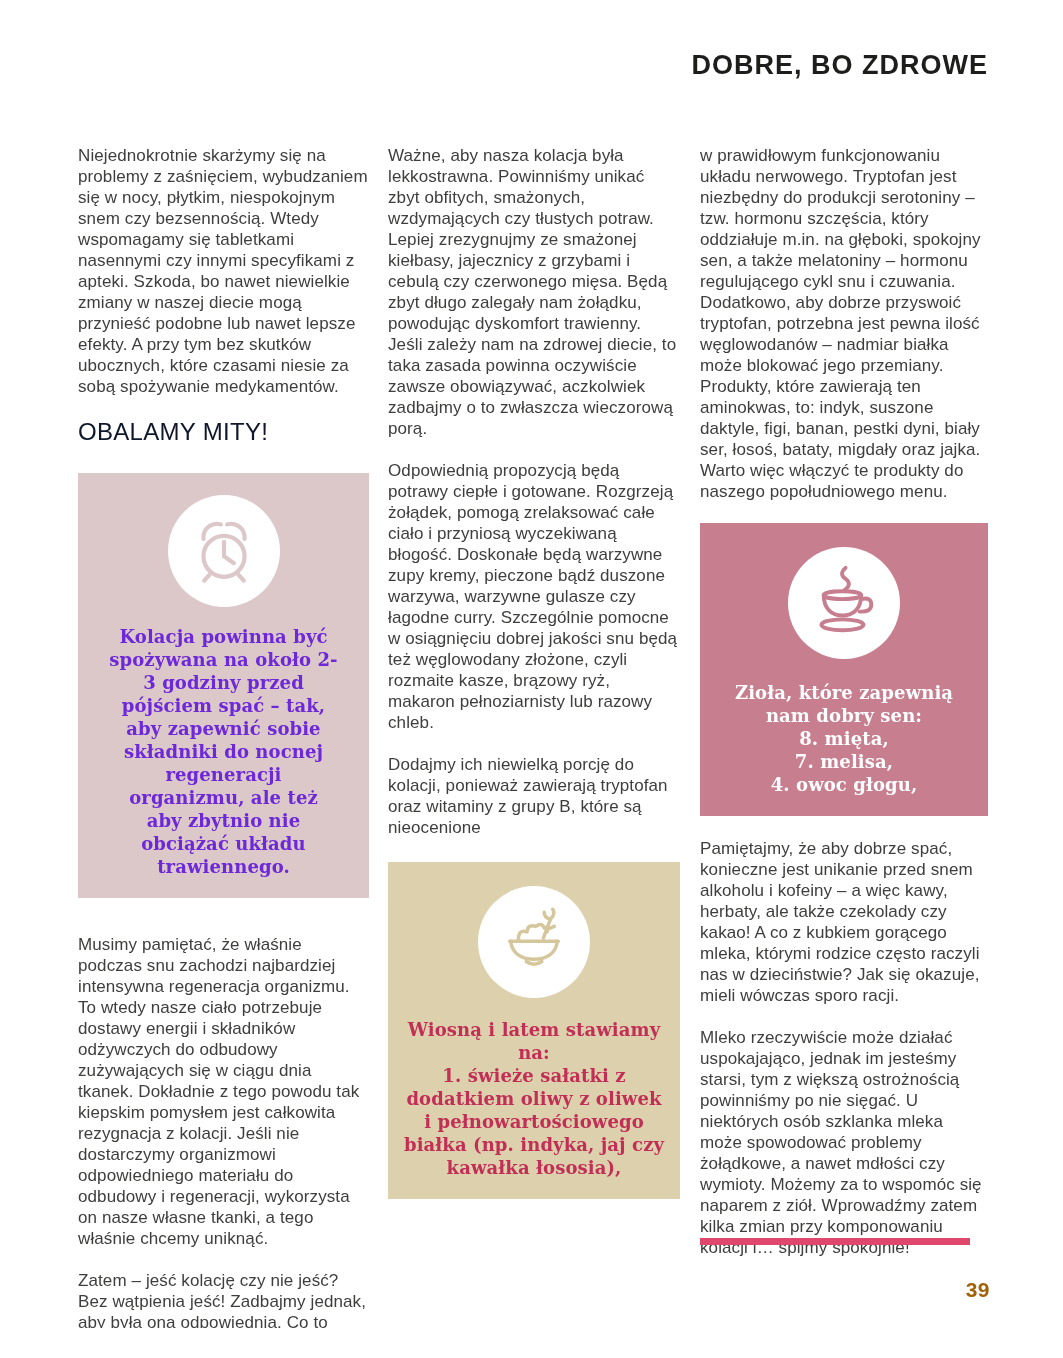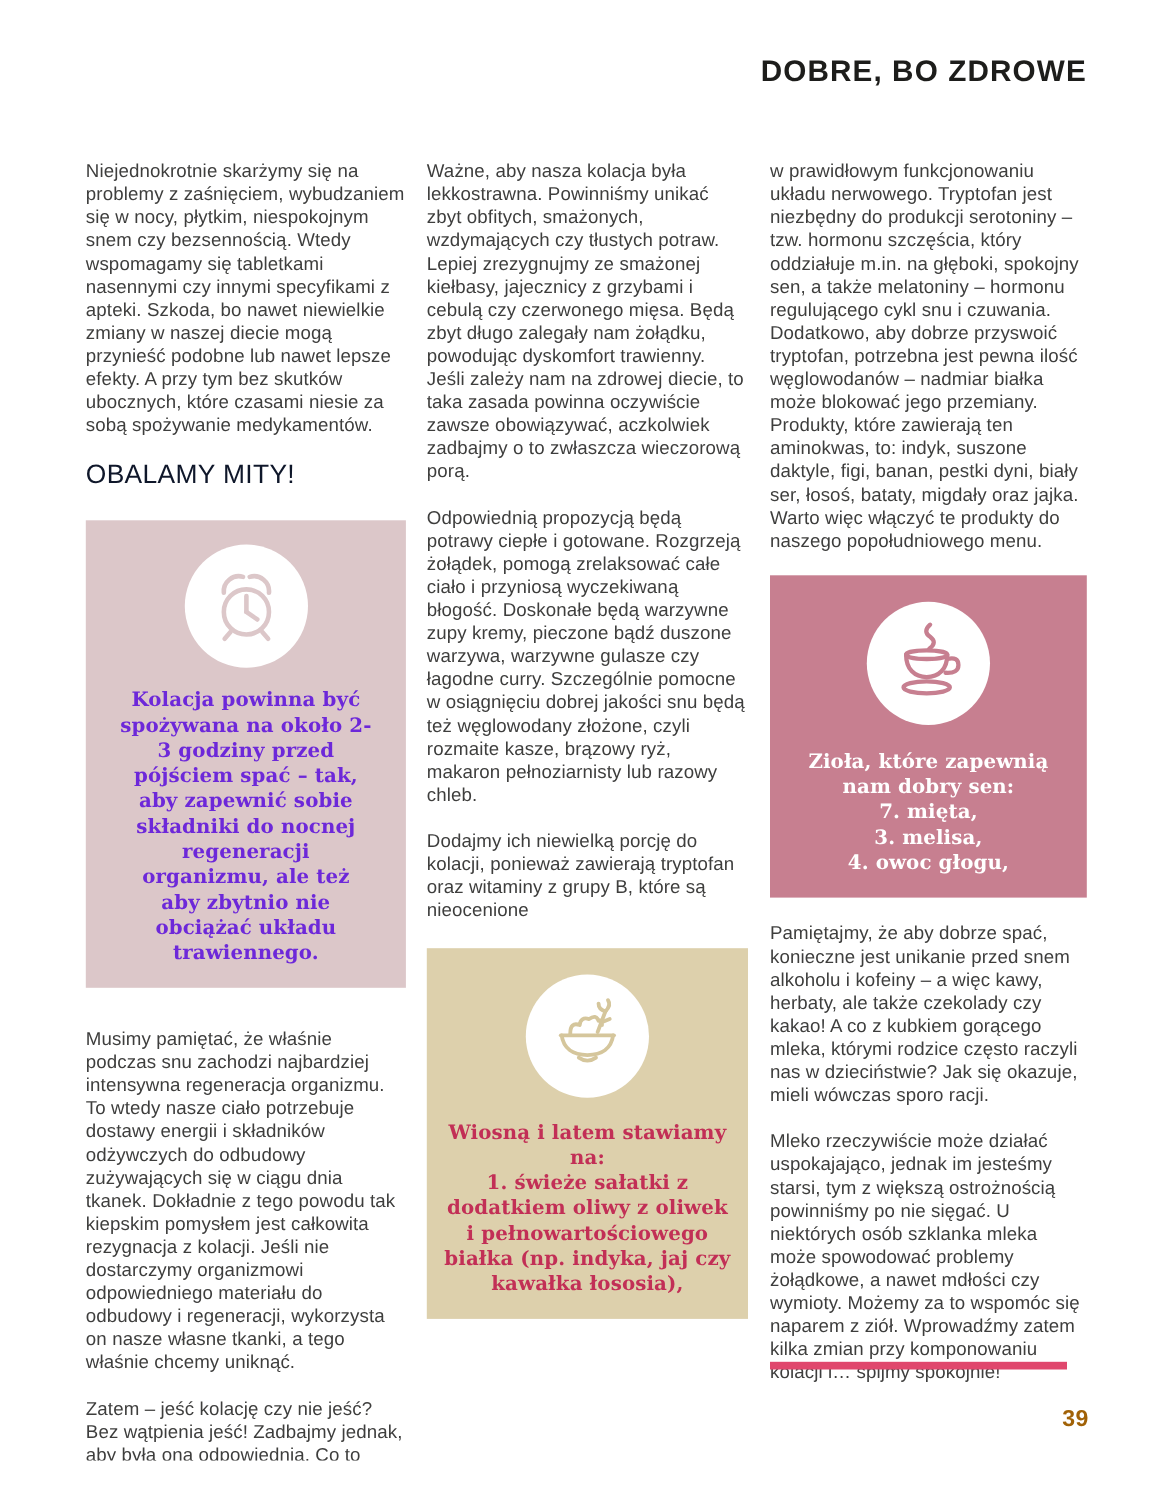--- a/index.html
+++ b/index.html
@@ -122,22 +122,22 @@
           <svg width="78" height="78" viewBox="0 0 100 100" fill="none" stroke="#c77f90" stroke-width="5" stroke-linecap="round" stroke-linejoin="round">
             <path d="M52 5 q-9 8 0 14 q9 7 -1 14"></path>
             <ellipse cx="48" cy="40" rx="24" ry="5"></ellipse>
             <path d="M24 40 c0 17 10 26 24 26 c14 0 24 -9 24 -26"></path>
             <path d="M72 45 q13 -3 13 7 q0 10 -15 9"></path>
             <ellipse cx="48" cy="78" rx="27" ry="7"></ellipse>
           </svg>
         </span>
       </div>
       <div class="boxtext">Zioła, które zapewnią nam dobry sen:</div>
-      <div class="boxtext box-list-item" style="margin-top:0">7. mięta,</div>
-      <div class="boxtext box-list-item" style="margin-top:0">3. melisa,</div>
+      <div class="boxtext box-list-item" style="margin-top:0">8. mięta,</div>
+      <div class="boxtext box-list-item" style="margin-top:0">7. melisa,</div>
       <div class="boxtext box-list-item" style="margin-top:0">4. owoc głogu,</div>
     </div>
 
     <p class="body-p">Pamiętajmy, że aby dobrze spać, konieczne jest unikanie przed snem alkoholu i kofeiny – a więc kawy, herbaty, ale także czekolady czy kakao! A co z kubkiem gorącego mleka, którymi rodzice często raczyli nas w dzieciństwie? Jak się okazuje, mieli wówczas sporo racji.</p>
     <p class="body-p">Mleko rzeczywiście może działać uspokajająco, jednak im jesteśmy starsi, tym z większą ostrożnością powinniśmy po nie sięgać. U niektórych osób szklanka mleka może spowodować problemy żołądkowe, a nawet mdłości czy wymioty. Możemy za to wspomóc się naparem z ziół. Wprowadźmy zatem kilka zmian przy komponowaniu kolacji i… śpijmy spokojnie!</p>
   </div>
 
   <div class="footer-bar"></div>
   <p class="page-number">39</p>
 

